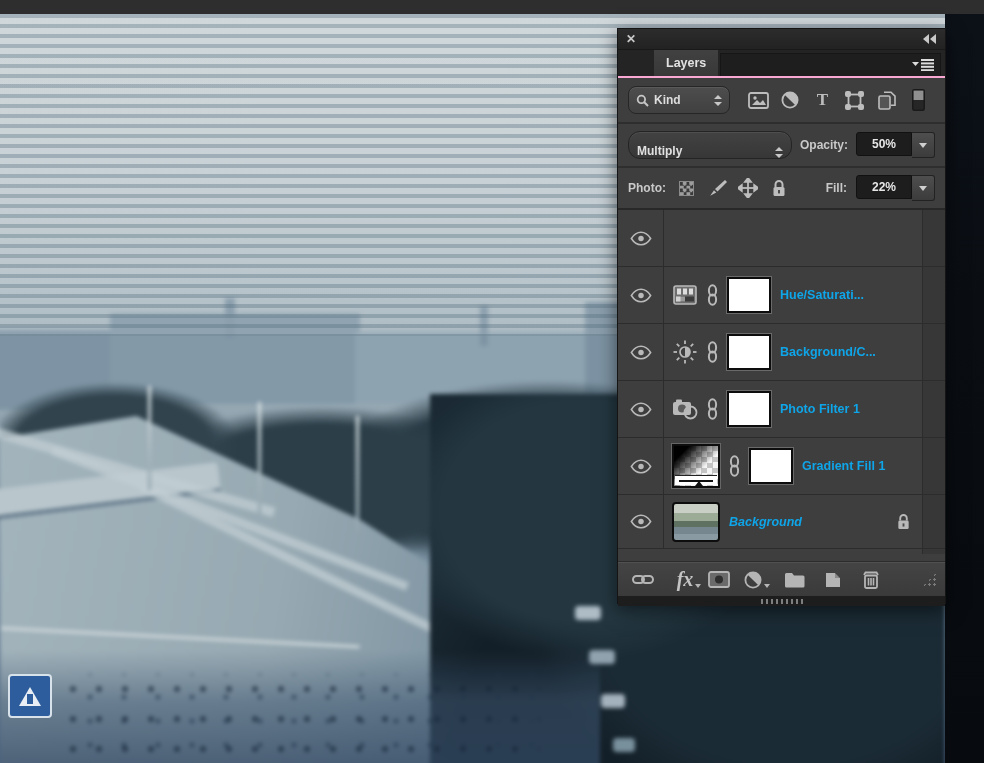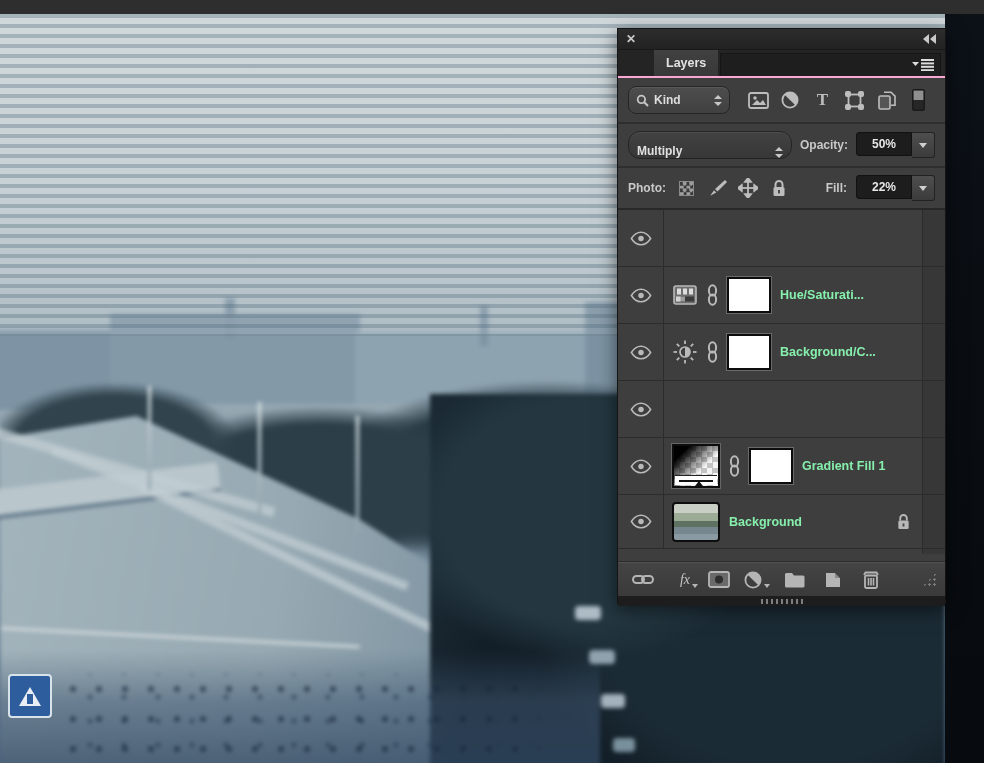--- a/index.html
+++ b/index.html
@@ -120,21 +120,21 @@
   .rows{position:relative;}
   .gutter{position:absolute;right:0;top:0;width:22px;height:344px;background:#373737;
           border-left:1px solid #2c2c2c;}
   .lrow{height:56px;display:flex;align-items:stretch;border-bottom:1px solid #2c2c2c;
         position:relative;padding-right:22px;}
   .lrow.short{height:53px;}
   .eyecell{width:45px;display:flex;align-items:center;justify-content:center;
            border-right:1px solid #2c2c2c;flex:none;}
   .rowbody{flex:1;display:flex;align-items:center;gap:9px;padding-left:8px;}
   .lrow.sel .rowbody{background:#50607a;}
-  .lname{font-weight:bold;font-size:12.5px;color:#86efac;white-space:nowrap;}
+  .lname{font-weight:bold;font-size:12.5px;color:#0ea5e9;white-space:nowrap;}
   .lrow.sel .lname{color:#f0f0f0;}
   .thumb{width:48px;height:42px;border:2px solid #0d0d0d;box-sizing:border-box;flex:none;}
   .thumb.lines{background:repeating-linear-gradient(180deg,#ababa7 0 3px,#8f8f8b 3px 5px,#6f6f6b 5px 8px);
         outline:1px solid #666;position:relative;}
   .brk{position:absolute;width:9px;height:9px;border:2px solid #f2f2f2;}
   .brk.tl{left:-7px;top:-7px;border-right:none;border-bottom:none;}
   .brk.tr{right:-7px;top:-7px;border-left:none;border-bottom:none;}
   .brk.bl{left:-7px;bottom:-7px;border-right:none;border-top:none;}
   .brk.br{right:-7px;bottom:-7px;border-left:none;border-top:none;}
   .adjicon{width:26px;height:24px;display:flex;align-items:center;justify-content:center;flex:none;}
@@ -149,21 +149,21 @@
   .gthumb .bar .line::after{content:"";position:absolute;left:46%;top:1px;width:0;height:0;
         border-left:4px solid transparent;border-right:4px solid transparent;border-bottom:5px solid #111;}
   .pthumb{width:48px;height:40px;border:2px solid #0d0d0d;border-radius:4px;box-sizing:border-box;flex:none;
      background:linear-gradient(180deg,#c9cfc4 0 26%,#9cab95 26% 46%,#5f7262 46% 64%,#76878f 64% 82%,#8a9aa2 82%);}
   .bglock{margin-left:auto;margin-right:12px;}
 
   .filler{height:12px;border-bottom:1px solid #2c2c2c;}
   .footer{height:33px;display:flex;align-items:center;gap:4px;padding:0 8px;
           background:linear-gradient(#444,#3a3a3a);border-top:1px solid #515151;}
   .footbtn{width:34px;height:26px;display:flex;align-items:center;justify-content:center;gap:2px;}
-  .fx{font-style:italic;font-weight:normal;font-size:14px;color:#c4c4c4;
+  .fx{font-style:italic;font-weight:bold;font-size:20px;color:#c4c4c4;
       font-family:"Liberation Serif",serif;margin-left:16px;}
   .mini{width:0;height:0;border-left:3.5px solid transparent;border-right:3.5px solid transparent;
         border-top:4px solid #b5b5b5;align-self:flex-end;margin-bottom:5px;}
   .grip{margin-left:auto;width:15px;height:15px;
      background-image:radial-gradient(circle 1px,#8a8a8a 1px,transparent 1.4px);
      background-size:5px 5px;clip-path:polygon(100% 0,100% 100%,0 100%);opacity:.8;}
   .bstrip{height:10px;background:#1d1d1d;display:flex;align-items:center;justify-content:center;}
   .dots{width:42px;height:5px;
      background:repeating-linear-gradient(90deg,#7e7e7e 0 2px,transparent 2px 5px);}
   svg{display:block;}
@@ -433,20 +433,38 @@
         </div>
       </div>
 
       <div class="lrow">
         <div class="eyecell">
           <svg width="22" height="15" viewBox="0 0 24 16">
               <path d="M1.5 8 C4.5 3.2 8.2 1.2 12 1.2 C15.8 1.2 19.5 3.2 22.5 8 C19.5 12.8 15.8 14.8 12 14.8 C8.2 14.8 4.5 12.8 1.5 8 Z" fill="none" stroke="#b9b9b9" stroke-width="1.7"></path>
               <circle cx="12" cy="8" r="3" fill="#b9b9b9"></circle>
             </svg>
         </div>
+        <div class="rowbody">
+          <span class="adjicon">
+            <svg width="26" height="22" viewBox="0 0 26 22">
+                <rect x="1" y="4" width="18" height="13" rx="2" fill="#b9b9b9"></rect>
+                <rect x="4" y="1.5" width="6" height="3.5" rx="1" fill="#b9b9b9"></rect>
+                <circle cx="10" cy="10.5" r="4" fill="#5c5c5c"></circle>
+                <circle cx="18.5" cy="14.5" r="6" fill="none" stroke="#b9b9b9" stroke-width="1.8"></circle>
+              </svg>
+          </span>
+          <span>
+            <svg width="11" height="22" viewBox="0 0 11 22">
+                <ellipse cx="5.5" cy="6.4" rx="3.6" ry="5.2" fill="none" stroke="#b9b9b9" stroke-width="2"></ellipse>
+                <ellipse cx="5.5" cy="15.6" rx="3.6" ry="5.2" fill="none" stroke="#b9b9b9" stroke-width="2"></ellipse>
+              </svg>
+          </span>
+          <div class="mask"></div>
+          <span class="lname">Photo Filter 1</span>
+        </div>
       </div>
 
       <div class="lrow">
         <div class="eyecell">
           <svg width="22" height="15" viewBox="0 0 24 16">
               <path d="M1.5 8 C4.5 3.2 8.2 1.2 12 1.2 C15.8 1.2 19.5 3.2 22.5 8 C19.5 12.8 15.8 14.8 12 14.8 C8.2 14.8 4.5 12.8 1.5 8 Z" fill="none" stroke="#b9b9b9" stroke-width="1.7"></path>
               <circle cx="12" cy="8" r="3" fill="#b9b9b9"></circle>
             </svg>
         </div>
         <div class="rowbody">
@@ -469,21 +487,21 @@
 
       <div class="lrow short">
         <div class="eyecell">
           <svg width="22" height="15" viewBox="0 0 24 16">
               <path d="M1.5 8 C4.5 3.2 8.2 1.2 12 1.2 C15.8 1.2 19.5 3.2 22.5 8 C19.5 12.8 15.8 14.8 12 14.8 C8.2 14.8 4.5 12.8 1.5 8 Z" fill="none" stroke="#b9b9b9" stroke-width="1.7"></path>
               <circle cx="12" cy="8" r="3" fill="#b9b9b9"></circle>
             </svg>
         </div>
         <div class="rowbody">
           <div class="pthumb"></div>
-          <span class="lname" style="">Background</span>
+          <span class="lname" style="font-style:italic">Background</span>
           <span class="bglock">
             <svg width="15" height="18" viewBox="0 0 16 19">
                 <path d="M4.5 8 V5.5 a3.5 3.5 0 0 1 7 0 V8" fill="none" stroke="#b9b9b9" stroke-width="2"></path>
                 <rect x="2.5" y="8" width="11" height="9" rx="1.5" fill="#b9b9b9"></rect>
                 <rect x="7" y="11" width="2" height="3.4" fill="#4a4a4a"></rect>
               </svg>
           </span>
         </div>
       </div>
     </div>

